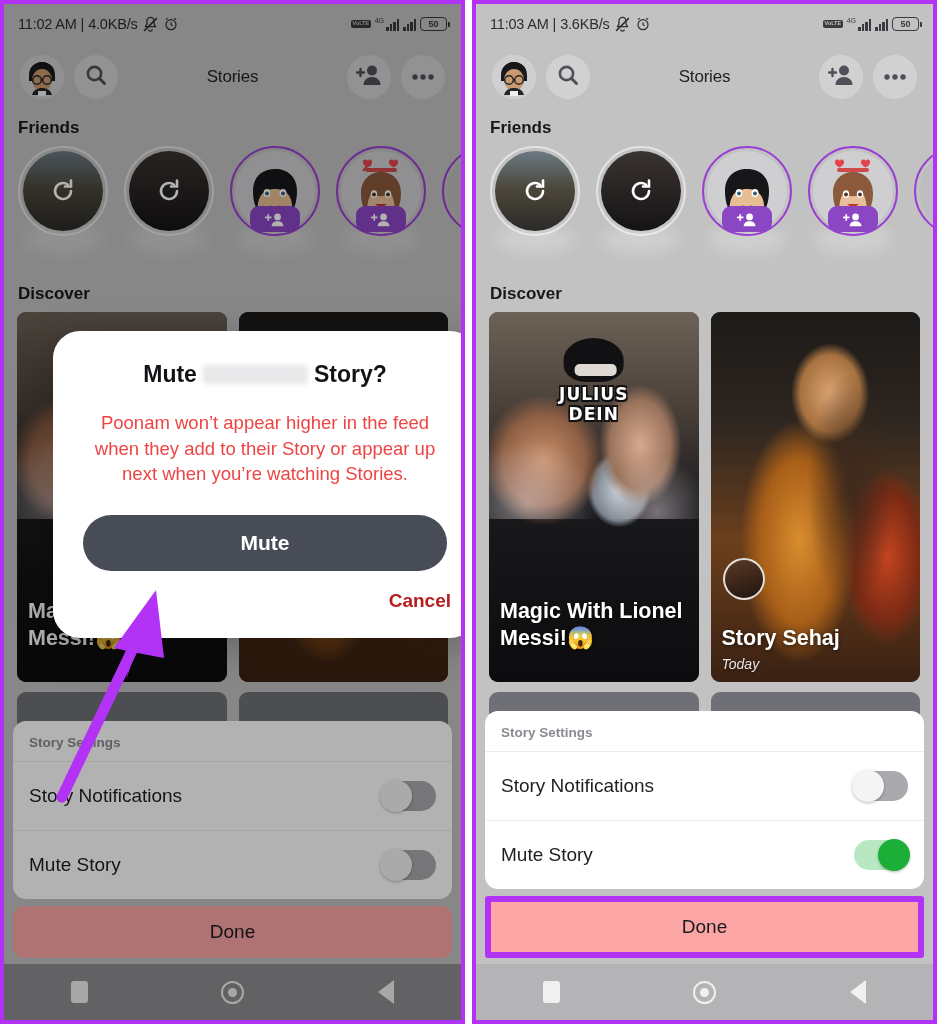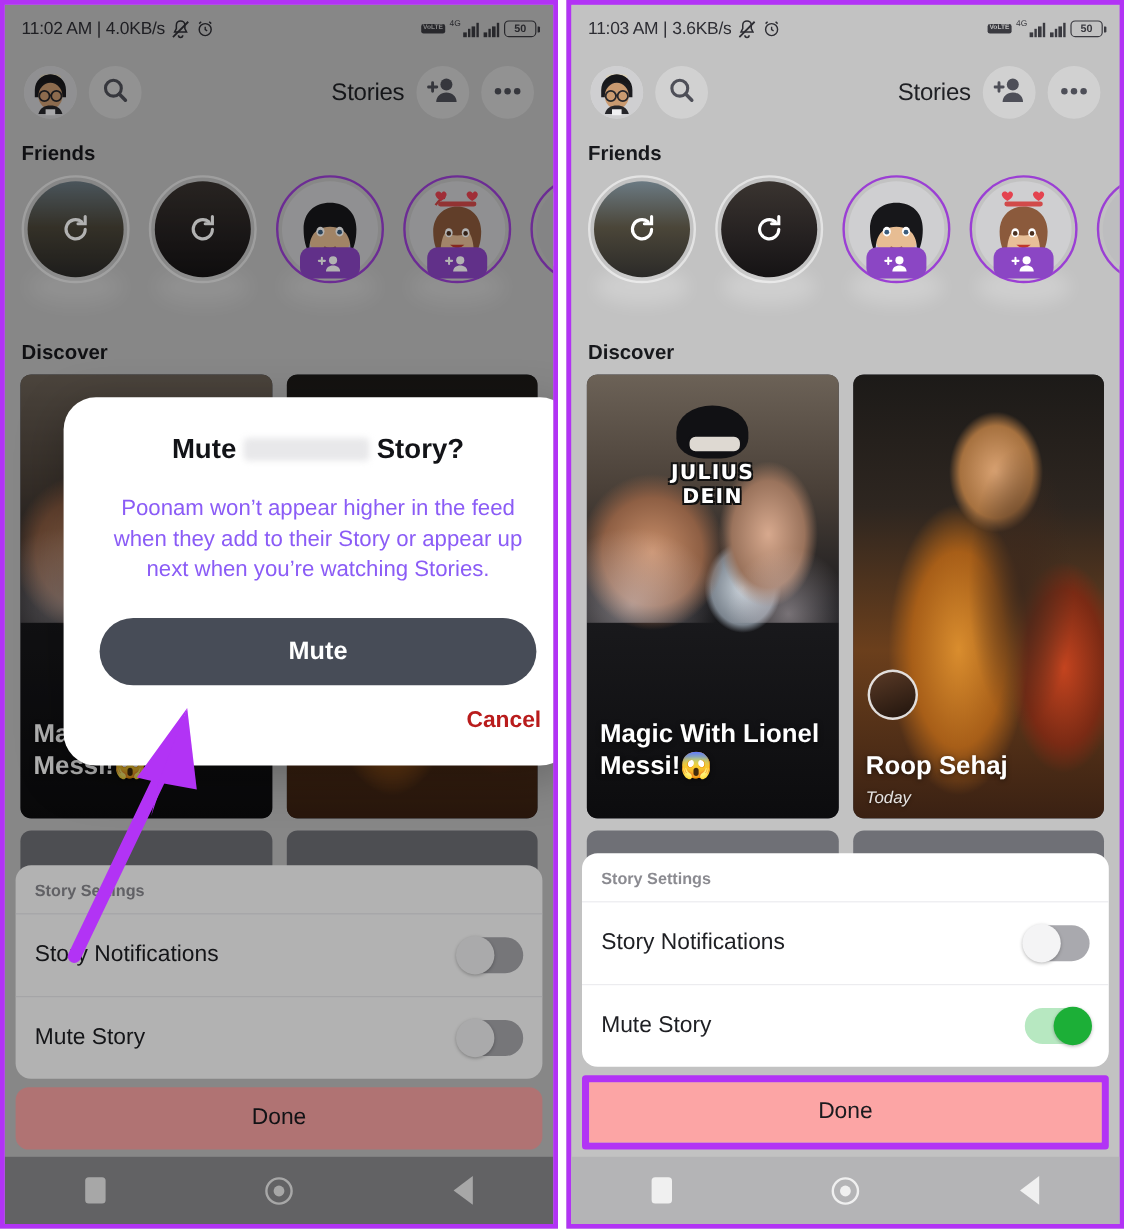--- a/index.html
+++ b/index.html
@@ -83,22 +83,22 @@
   }
   .circle-btn {
     width: 44px; height: 44px; border-radius: 50%;
     background: rgba(255,255,255,0.26);
     display: flex; align-items: center; justify-content: center;
     flex: 0 0 auto;
   }
   .avatar-btn { overflow: hidden; background: rgba(255,255,255,0.30); }
   .bitmoji { width: 44px; height: 44px; position: relative; }
   .page-title {
-    flex: 1; text-align: right;
-    font-size: 20px; color: #1f2024;
+    flex: 1; text-align: center;
+    font-size: 17px; color: #1f2024;
     font-weight: 400; letter-spacing: -0.2px;
   }
   .hdr-right { display: flex; gap: 10px; }
 
   
   .feed { position: relative; padding: 0 0 0 0; z-index: 3; }
   .section-title {
     font-size: 17px; font-weight: 700; color: #17181c;
     padding: 8px 0 8px 14px;
   }
@@ -268,21 +268,21 @@
     display: flex; align-items: center; justify-content: center; gap: 2px;
     white-space: nowrap;
   }
   .redacted {
     display: inline-block; width: 105px; height: 19px;
     background: #e8e8ea; border-radius: 4px;
     margin: 0 4px; filter: blur(2.5px);
   }
   .modal-body {
     margin-top: 22px; text-align: center;
-    font-size: 18.5px; line-height: 25.5px; color: #8b5cf6;
+    font-size: 18.5px; line-height: 25.5px; color: #ef4444;
   }
   .modal-primary {
     margin: 28px 4px 0; height: 56px; border-radius: 28px;
     background: #474c57; color: #ffffff;
     display: flex; align-items: center; justify-content: center;
     font-size: 21px; font-weight: 700;
   }
   .modal-cancel {
     margin-top: 19px; text-align: right;
     font-size: 19px; font-weight: 700; color: #b91c1c;
@@ -749,21 +749,21 @@
             <div class="img-messi"></div>
             <div class="julius-logo">
               <div class="julius-hair"></div>
               <div class="julius-text">JULIUS DEIN</div>
             </div>
             <div class="dcard-title">Magic With Lionel Messi!😱</div>
           </div>
           <div class="dcard">
             <div class="img-roop"></div>
             <div class="dcard-avatar" style="background:linear-gradient(160deg,#5a3a26,#20140d)"></div>
-            <div class="dcard-title">Roop Sehaj</div>
+            <div class="dcard-title">Story Sehaj</div>
             <div class="dcard-sub">Today</div>
           </div>
         </div>
         <div class="dcard-row2">
           <div class="dcard-small"></div>
           <div class="dcard-small"></div>
         </div>
       </div>
 
       <div class="sheet-wrap">

